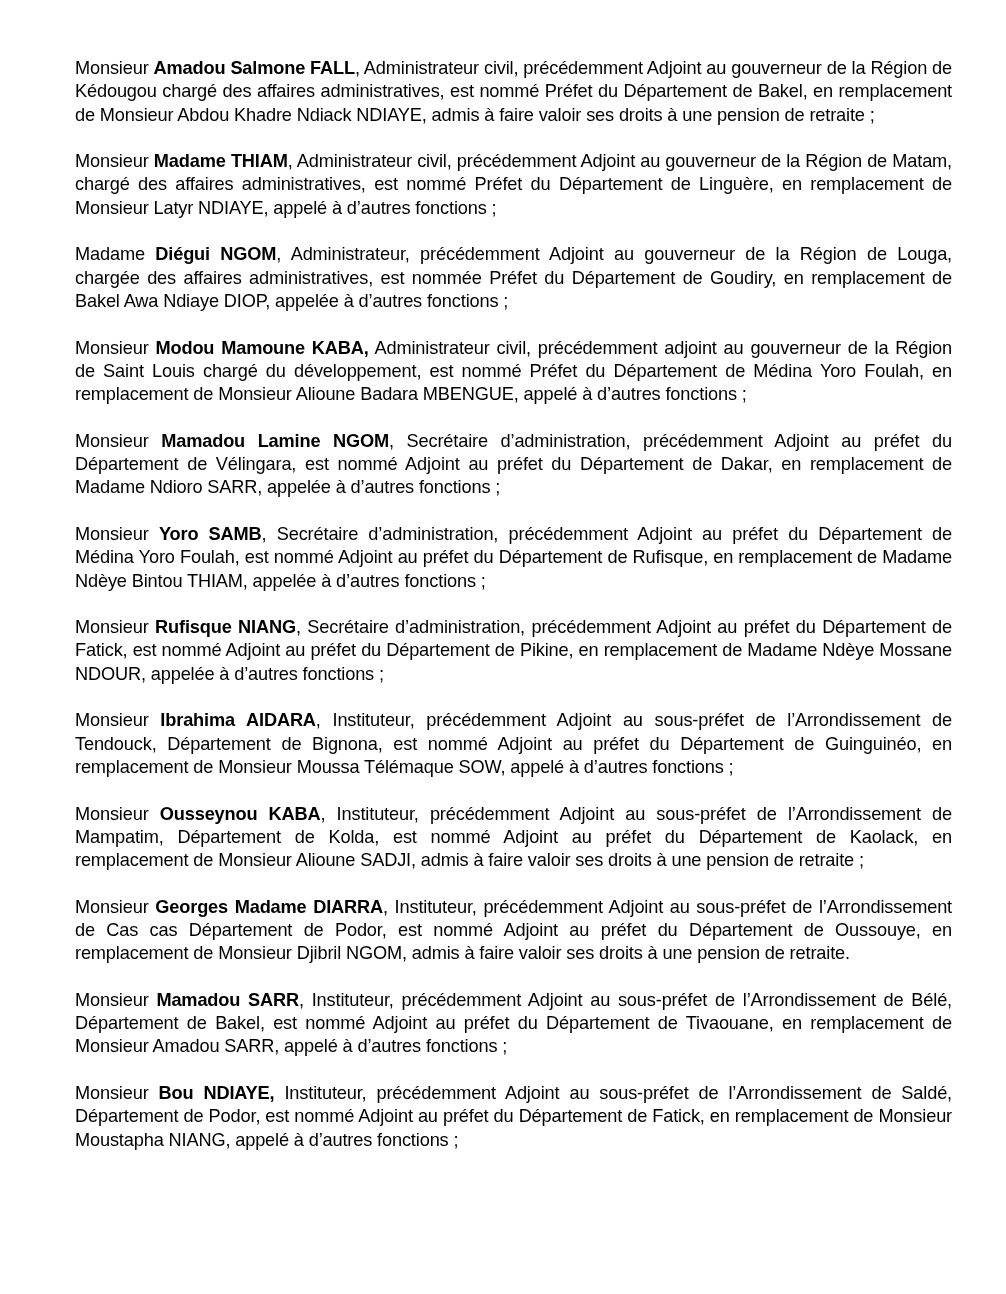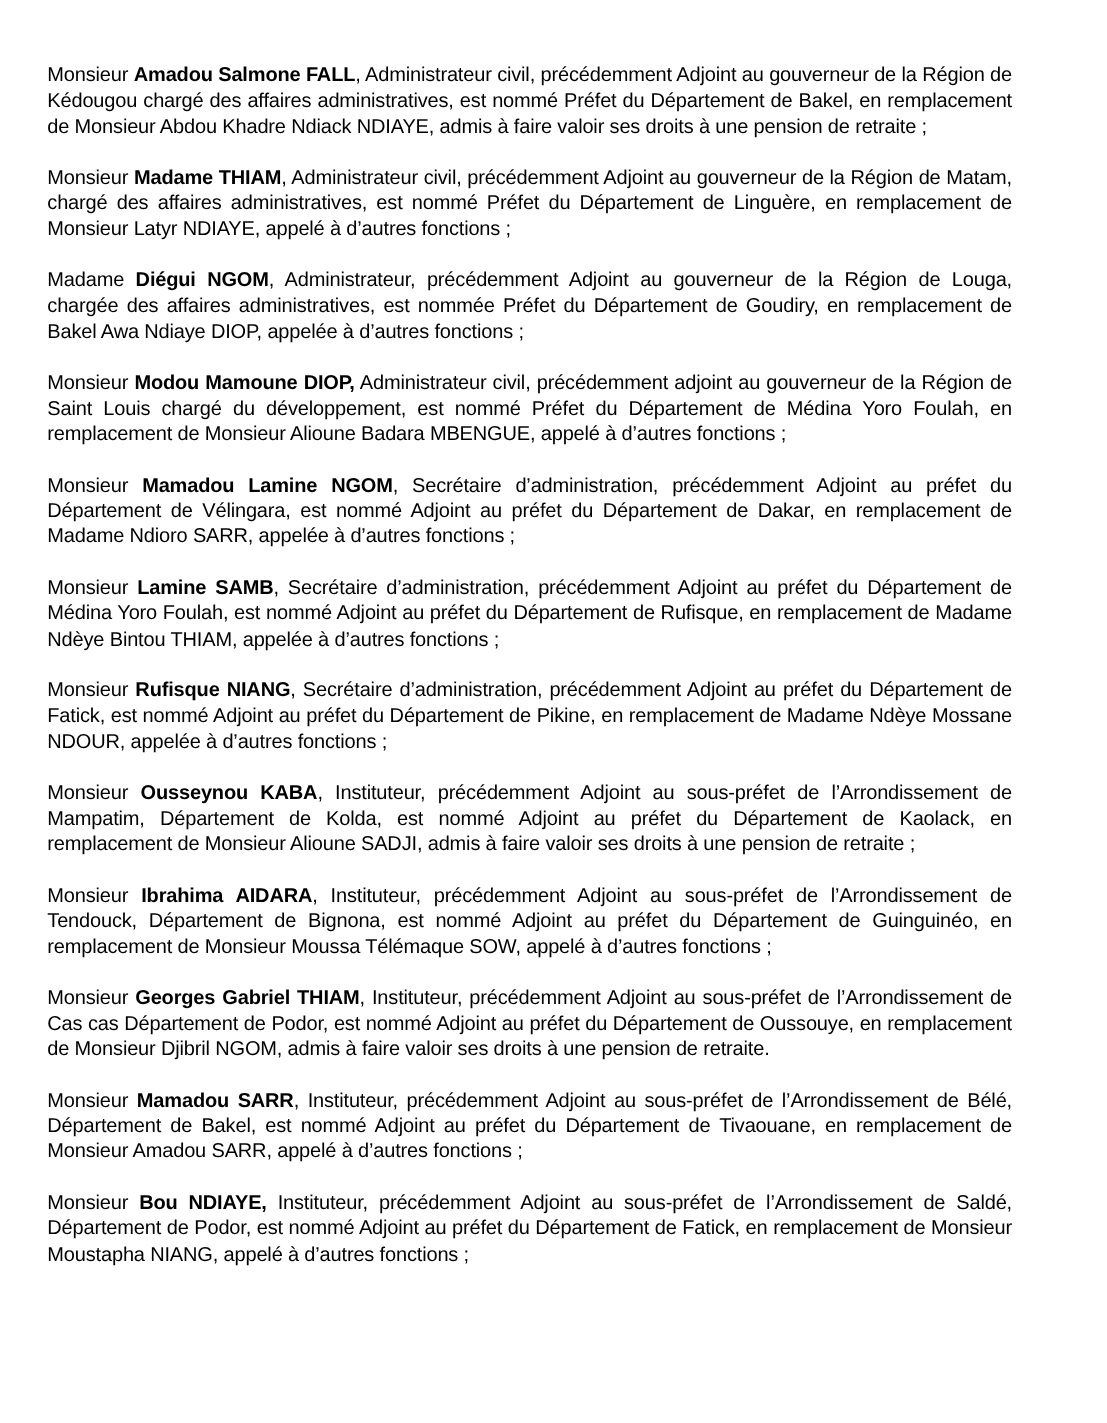--- a/index.html
+++ b/index.html
@@ -8,21 +8,21 @@
       background: #ffffff;
     }
     body {
       width: 1006px;
       height: 1294px;
       position: relative;
       overflow: hidden;
     }
     .page {
       position: absolute;
-      left: 43px;
+      left: 75px;
       top: 57px;
       width: 877px;
       font-family: "Liberation Sans", sans-serif;
       font-size: 18.2px;
       line-height: 23.3px;
       color: #000000;
       letter-spacing: -0.15px;
     }
     .para {
       margin: 0 0 23.3px 0;
@@ -37,31 +37,31 @@
 <body>
 
 <div class="page">
 
   <p class="para"><span>Monsieur</span> <b>Amadou Salmone FALL</b><span>,</span><span> Administrateur civil, précédemment Adjoint au gouverneur de la Région de Kédougou chargé des affaires administratives, est nommé Préfet du Département de Bakel, en remplacement de Monsieur Abdou Khadre Ndiack NDIAYE, admis à faire valoir ses droits à une pension de retraite ;</span></p>
 
   <p class="para"><span>Monsieur</span> <b>Madame THIAM</b><span>,</span><span> Administrateur civil, précédemment Adjoint au gouverneur de la Région de Matam, chargé des affaires administratives, est nommé Préfet du Département de Linguère, en remplacement de Monsieur Latyr NDIAYE, appelé à d’autres fonctions ;</span></p>
 
   <p class="para"><span>Madame</span> <b>Diégui NGOM</b><span>,</span><span> Administrateur, précédemment Adjoint au gouverneur de la Région de Louga, chargée des affaires administratives, est nommée Préfet du Département de Goudiry, en remplacement de Bakel Awa Ndiaye DIOP, appelée à d’autres fonctions ;</span></p>
 
-  <p class="para"><span>Monsieur</span> <b>Modou Mamoune DIOP,</b><span></span><span> Administrateur civil, précédemment adjoint au gouverneur de la Région de Saint Louis chargé du développement, est nommé Préfet du Département de Médina Yoro Foulah, en remplacement de Monsieur Alioune Badara MBENGUE, appelé à d’autres fonctions ;</span></p>
+  <p class="para"><span>Monsieur</span> <b>Modou Mamoune KABA,</b><span></span><span> Administrateur civil, précédemment adjoint au gouverneur de la Région de Saint Louis chargé du développement, est nommé Préfet du Département de Médina Yoro Foulah, en remplacement de Monsieur Alioune Badara MBENGUE, appelé à d’autres fonctions ;</span></p>
 
   <p class="para"><span>Monsieur</span> <b>Mamadou Lamine NGOM</b><span>,</span><span> Secrétaire d’administration, précédemment Adjoint au préfet du Département de Vélingara, est nommé Adjoint au préfet du Département de Dakar, en remplacement de Madame Ndioro SARR, appelée à d’autres fonctions ;</span></p>
 
-  <p class="para"><span>Monsieur</span> <b>Lamine SAMB</b><span>,</span><span> Secrétaire d’administration, précédemment Adjoint au préfet du Département de Médina Yoro Foulah, est nommé Adjoint au préfet du Département de Rufisque, en remplacement de Madame Ndèye Bintou THIAM, appelée à d’autres fonctions ;</span></p>
+  <p class="para"><span>Monsieur</span> <b>Yoro SAMB</b><span>,</span><span> Secrétaire d’administration, précédemment Adjoint au préfet du Département de Médina Yoro Foulah, est nommé Adjoint au préfet du Département de Rufisque, en remplacement de Madame Ndèye Bintou THIAM, appelée à d’autres fonctions ;</span></p>
 
   <p class="para"><span>Monsieur</span> <b>Rufisque NIANG</b><span>,</span><span> Secrétaire d’administration, précédemment Adjoint au préfet du Département de Fatick, est nommé Adjoint au préfet du Département de Pikine, en remplacement de Madame Ndèye Mossane NDOUR, appelée à d’autres fonctions ;</span></p>
 
+  <p class="para"><span>Monsieur</span> <b>Ibrahima AIDARA</b><span>,</span><span> Instituteur, précédemment Adjoint au sous-préfet de l’Arrondissement de Tendouck, Département de Bignona, est nommé Adjoint au préfet du Département de Guinguinéo, en remplacement de Monsieur Moussa Télémaque SOW, appelé à d’autres fonctions ;</span></p>
+
   <p class="para"><span>Monsieur</span> <b>Ousseynou KABA</b><span>,</span><span> Instituteur, précédemment Adjoint au sous-préfet de l’Arrondissement de Mampatim, Département de Kolda, est nommé Adjoint au préfet du Département de Kaolack, en remplacement de Monsieur Alioune SADJI, admis à faire valoir ses droits à une pension de retraite ;</span></p>
 
-  <p class="para"><span>Monsieur</span> <b>Ibrahima AIDARA</b><span>,</span><span> Instituteur, précédemment Adjoint au sous-préfet de l’Arrondissement de Tendouck, Département de Bignona, est nommé Adjoint au préfet du Département de Guinguinéo, en remplacement de Monsieur Moussa Télémaque SOW, appelé à d’autres fonctions ;</span></p>
-
-  <p class="para"><span>Monsieur</span> <b>Georges Gabriel THIAM</b><span>,</span><span> Instituteur, précédemment Adjoint au sous-préfet de l’Arrondissement de Cas cas Département de Podor, est nommé Adjoint au préfet du Département de Oussouye, en remplacement de Monsieur Djibril NGOM, admis à faire valoir ses droits à une pension de retraite.</span></p>
+  <p class="para"><span>Monsieur</span> <b>Georges Madame DIARRA</b><span>,</span><span> Instituteur, précédemment Adjoint au sous-préfet de l’Arrondissement de Cas cas Département de Podor, est nommé Adjoint au préfet du Département de Oussouye, en remplacement de Monsieur Djibril NGOM, admis à faire valoir ses droits à une pension de retraite.</span></p>
 
   <p class="para"><span>Monsieur</span> <b>Mamadou SARR</b><span>,</span><span> Instituteur, précédemment Adjoint au sous-préfet de l’Arrondissement de Bélé, Département de Bakel, est nommé Adjoint au préfet du Département de Tivaouane, en remplacement de Monsieur Amadou SARR, appelé à d’autres fonctions ;</span></p>
 
   <p class="para"><span>Monsieur</span> <b>Bou NDIAYE,</b><span></span><span> Instituteur, précédemment Adjoint au sous-préfet de l’Arrondissement de Saldé, Département de Podor, est nommé Adjoint au préfet du Département de Fatick, en remplacement de Monsieur Moustapha NIANG, appelé à d’autres fonctions ;</span></p>
 
 </div>
 
 </body></html>

